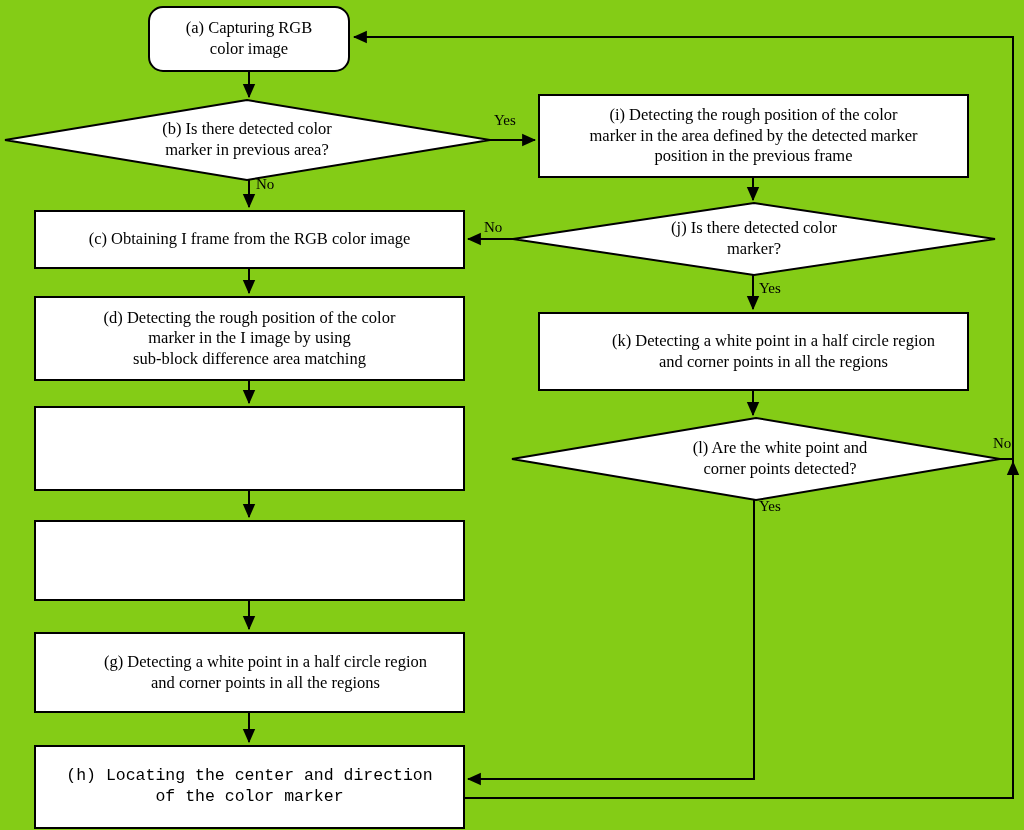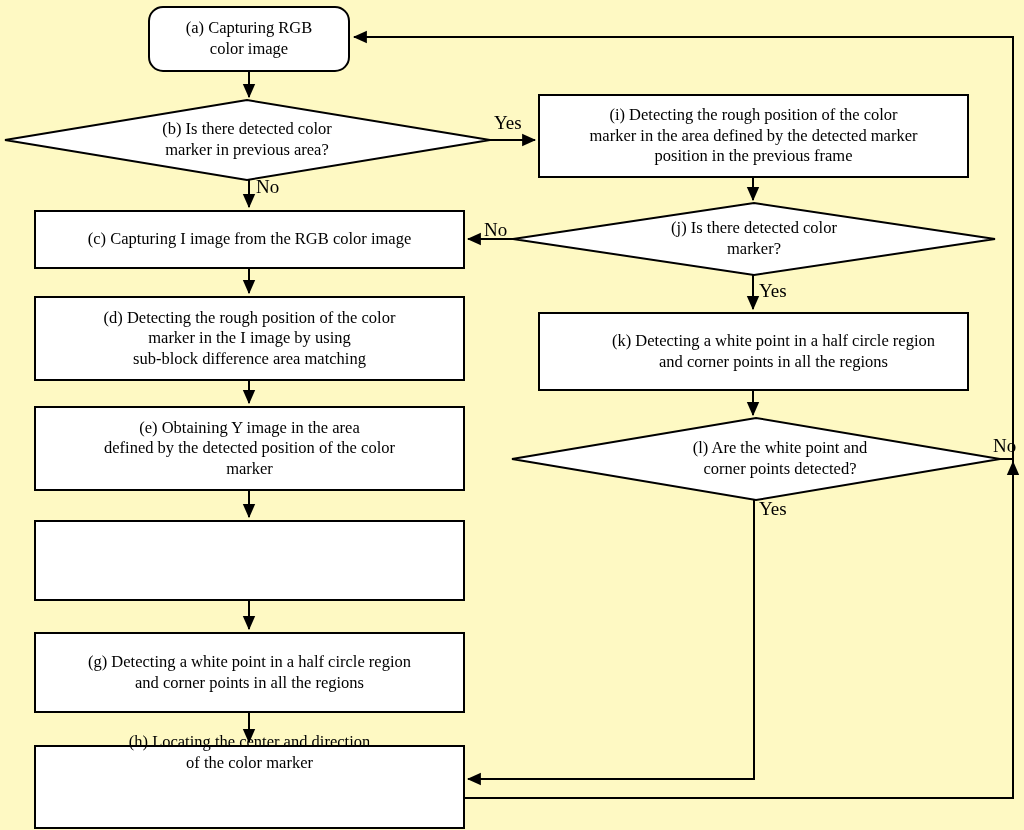--- a/index.html
+++ b/index.html
@@ -4,21 +4,21 @@
 <style>
   html, body {
     margin: 0;
     padding: 0;
     background: #ffffff;
   }
   #canvas {
     position: relative;
     width: 1024px;
     height: 830px;
-    background: #fef9c3;
+    background: #84cc16;
     font-family: "Liberation Serif", "DejaVu Serif", serif;
     overflow: hidden;
   }
   #flow-svg {
     position: absolute;
     left: 0;
     top: 0;
     width: 1024px;
     height: 830px;
   }
@@ -30,21 +30,21 @@
     text-align: center;
     color: #000000;
     font-size: 16.5px;
     line-height: 1.25;
     white-space: pre-line;
     pointer-events: none;
   }
   .edge-label {
     position: absolute;
     color: #000000;
-    font-size: 19px;
+    font-size: 15px;
     line-height: 1;
     white-space: nowrap;
   }
   .shape-hit {
     position: absolute;
   }
 </style>
 </head>
 <body>
 
@@ -104,30 +104,27 @@
       <path d="M 1000 459 L 1013 459"></path>
       <path d="M 1013 798 L 1013 462" marker-end="url(#arrow-up)"></path>
       <path d="M 464 798 L 1013 798 L 1013 37 L 354 37" marker-end="url(#arrow)"></path>
     </g>
   </svg>
 
   <div class="node-label" style="left:149px;top:7px;width:200px;height:64px;">(a) Capturing RGB
 color image</div>
   <div class="node-label" style="left:107px;top:100px;width:280px;height:80px;">(b) Is there detected color
 marker in previous area?</div>
-  <div class="node-label" style="left:35px;top:211px;width:429px;height:57px;">(c) Capturing I image from the RGB color image</div>
+  <div class="node-label" style="left:35px;top:211px;width:429px;height:57px;">(c) Obtaining I frame from the RGB color image</div>
   <div class="node-label" style="left:35px;top:297px;width:429px;height:83px;">(d) Detecting the rough position of the color
 marker in the I image by using
 sub-block difference area matching</div>
-  <div class="node-label" style="left:35px;top:407px;width:429px;height:83px;">(e) Obtaining Y image in the area
-defined by the detected position of the color
-marker</div>
-  <div class="node-label" style="left:35px;top:633px;width:429px;height:79px;border-radius:14px;">(g) Detecting a white point in a half circle region
+  <div class="node-label" style="left:51px;top:633px;width:429px;height:79px;border-radius:14px;">(g) Detecting a white point in a half circle region
 and corner points in all the regions</div>
-  <div class="node-label" style="left:35px;top:712px;width:429px;height:82px;">(h) Locating the center and direction
+  <div class="node-label" style="left:35px;top:746px;width:429px;height:82px;font-family:Liberation Mono, monospace;">(h) Locating the center and direction
 of the color marker</div>
   <div class="node-label" style="left:539px;top:95px;width:429px;height:82px;">(i) Detecting the rough position of the color
 marker in the area defined by the detected marker
 position in the previous frame</div>
   <div class="node-label" style="left:614px;top:203px;width:280px;height:72px;">(j) Is there detected color
 marker?</div>
   <div class="node-label" style="left:539px;top:313px;width:469px;height:77px;">(k) Detecting a white point in a half circle region
 and corner points in all the regions</div>
   <div class="node-label" style="left:640px;top:418px;width:280px;height:82px;">(l) Are the white point and
 corner points detected?</div>

